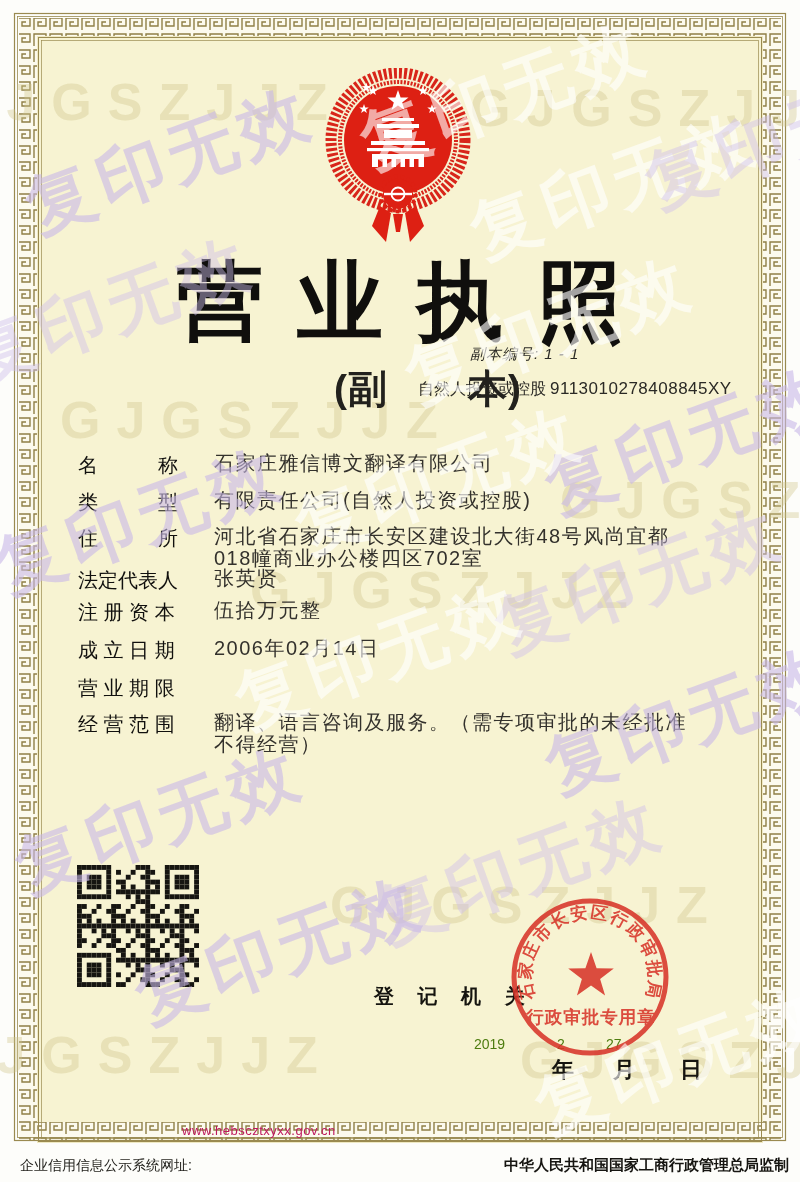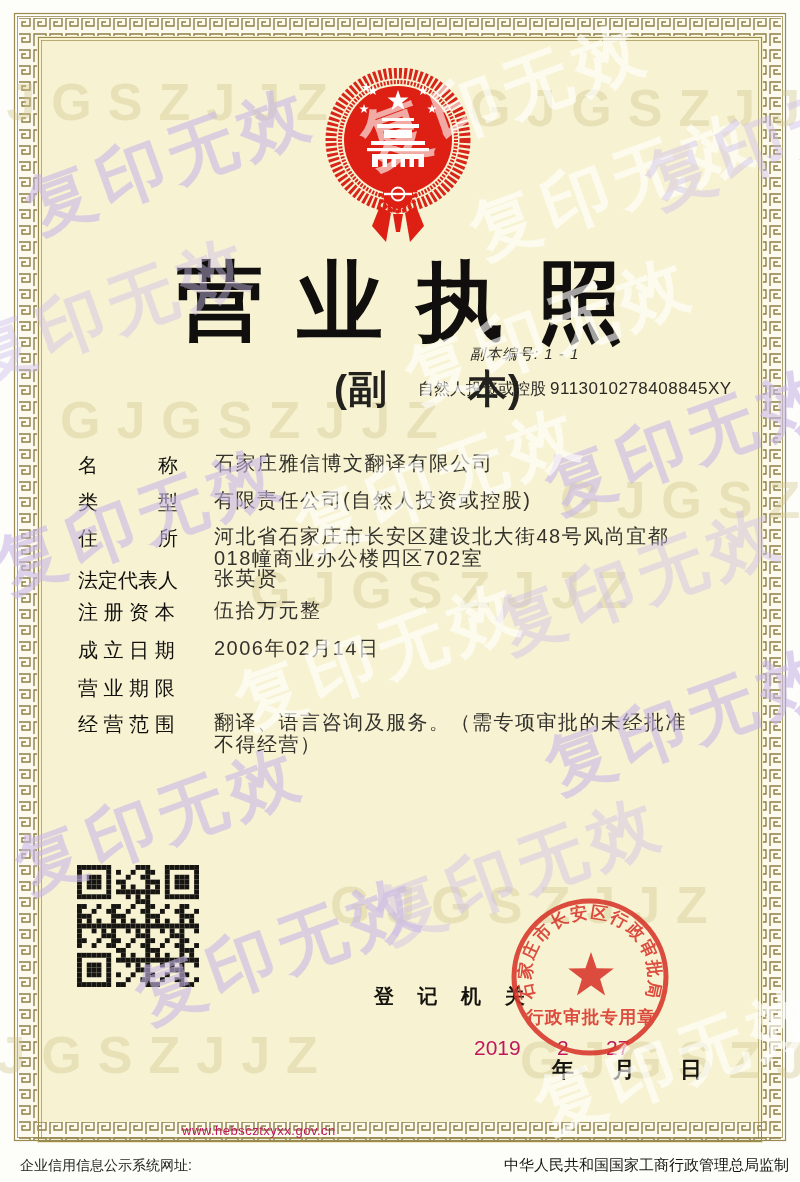--- a/index.html
+++ b/index.html
@@ -17,25 +17,25 @@
          color:#100f0d;line-height:1.05;}
   .copy-number{position:absolute;left:470px;top:345px;font-size:15px;color:#2a2925;letter-spacing:1px;font-style:italic;}
   .credit-line{position:absolute;left:418px;top:379px;font-size:16px;color:#2a2925;white-space:nowrap;}
   .credit-line .code{margin-left:4px;font-size:17px;letter-spacing:.5px;}
   .dup-mark{position:absolute;left:334px;top:362px;font-size:39px;font-weight:600;color:#22211d;
             white-space:nowrap;letter-spacing:1px;}
   .frow{position:absolute;left:78px;display:flex;align-items:flex-start;}
   .flabel{width:114px;flex:0 0 114px;font-size:20px;font-weight:400;color:#11100e;white-space:nowrap;}
   .fvalue{margin-left:22px;width:492px;font-size:20px;letter-spacing:1.5px;color:#33312c;line-height:22px;}
   .registry{position:absolute;left:374px;top:983px;font-size:20px;font-weight:700;letter-spacing:9px;color:#15140f;}
-  .datenum{position:absolute;top:1036px;font-size:21px;color:#be185d;}
+  .datenum{position:absolute;top:1036px;font-size:14px;color:#4d7c0f;}
   .dateunit{position:absolute;top:1055px;font-size:22px;font-weight:700;color:#15140f;}
   .url-text{position:absolute;left:182px;top:1123px;font-size:13px;letter-spacing:.5px;color:#be185d;}
   .footer-left{position:absolute;left:20px;top:1157px;font-size:14px;color:#1e1d18;}
-  .footer-right{position:absolute;left:504px;top:1156px;font-size:15px;font-weight:400;color:#161511;}
+  .footer-right{position:absolute;left:504px;top:1156px;font-size:15px;font-weight:700;color:#161511;}
   
   .wm-layer{position:absolute;inset:0;z-index:6;pointer-events:none;}
   .wm{position:absolute;font-size:68px;font-weight:700;letter-spacing:7px;white-space:nowrap;
       transform:rotate(-20deg);}
   .wm.w{color:rgba(255,255,255,0.62);}
   .wm.l{color:rgba(200,184,231,0.60);}
   .wm.l2{color:rgba(206,190,236,0.45);}
   .seal-svg{position:absolute;left:500px;top:887px;z-index:5;}
   .emblem-svg{position:absolute;left:322px;top:68px;z-index:3;}
   .qr-svg{position:absolute;left:77px;top:865px;z-index:4;}

